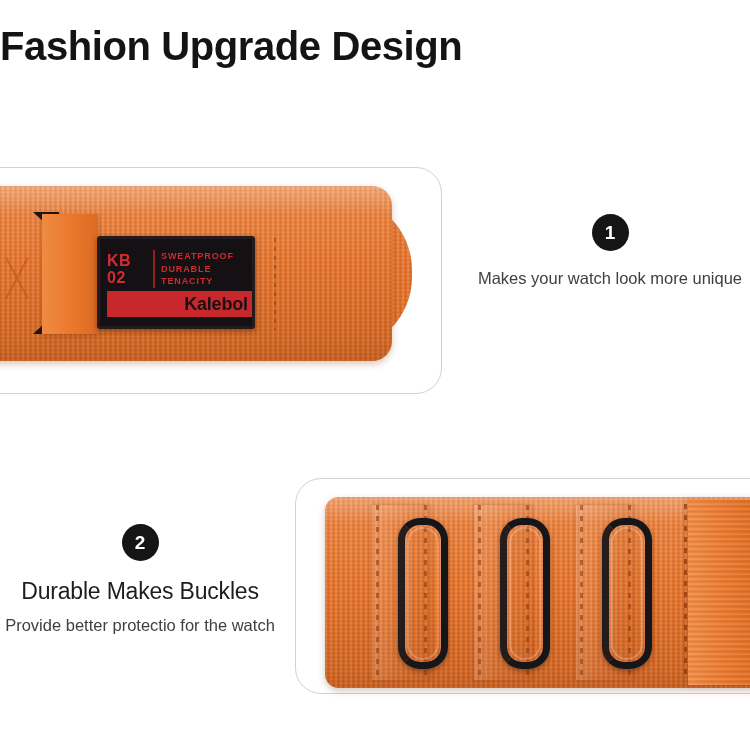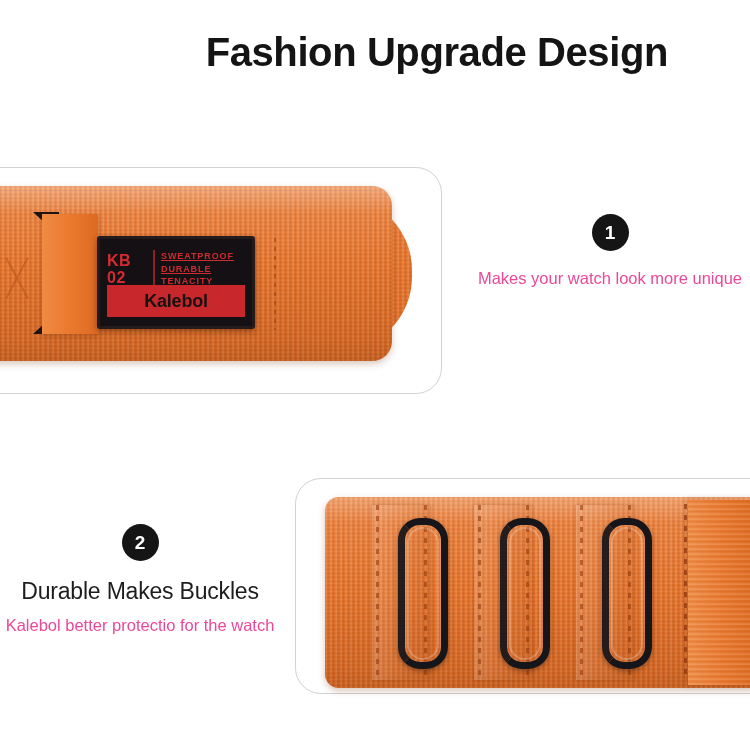--- a/index.html
+++ b/index.html
@@ -19,23 +19,23 @@
     width: 750px;
     height: 750px;
     background: #ffffff;
     overflow: hidden;
   }
 
   
   .page-title {
     position: absolute;
     left: 0;
-    top: 30px;
+    top: 24px;
     width: 668px;
-    text-align: right;
+    text-align: left;
     font-size: 40px;
     font-weight: bold;
     color: #141414;
     letter-spacing: -0.4px;
   }
 
   
   .photo-card {
     position: absolute;
     background: #ffffff;
@@ -200,32 +200,32 @@
     height: 38px;
     background: #8e2326;
     margin-right: 6px;
   }
   .label-claims {
     color: #cf2b2f;
     font-size: 9px;
     font-weight: bold;
     line-height: 12.5px;
     letter-spacing: 0.9px;
-    text-decoration: underline;
   }
   .label-brandbar {
     position: absolute;
     left: 7px;
     bottom: 9px;
     width: 138px;
-    height: 32px;
+    height: 26px;
     background: #c8282c;
     display: flex;
     align-items: center;
     justify-content: center;
+    padding-left: 40px;
   }
   .label-brand {
     color: #1a1012;
     font-size: 18px;
     font-weight: bold;
     letter-spacing: -0.2px;
     line-height: 18px;
   }
 
   
@@ -351,21 +351,21 @@
   }
   .feature-title {
     font-size: 23px;
     color: #1d1d1d;
     line-height: 28px;
     margin-bottom: 9px;
     letter-spacing: -0.2px;
   }
   .feature-desc {
     font-size: 16.5px;
-    color: #ec4899;
+    color: #404040;
     line-height: 23px;
   }
 </style>
 </head>
 <body>
 
 <div class="page">
 
   <div class="page-title">Fashion Upgrade Design</div>
 
@@ -426,16 +426,16 @@
   <div class="bstitch" style="left:580px;"></div>
   <div class="bstitch" style="left:628px;"></div>
   <div class="buckle" style="left:602px;"></div>
 
   <div class="foldover"></div>
   <div class="fold-stitch"></div>
 
   <div class="feature feature-2">
     <div class="badge">2</div>
     <div class="feature-title">Durable Makes Buckles</div>
-    <div class="feature-desc">Kalebol better protectio for the watch</div>
+    <div class="feature-desc">Provide better protectio for the watch</div>
   </div>
 
 </div>
 
 </body></html>

